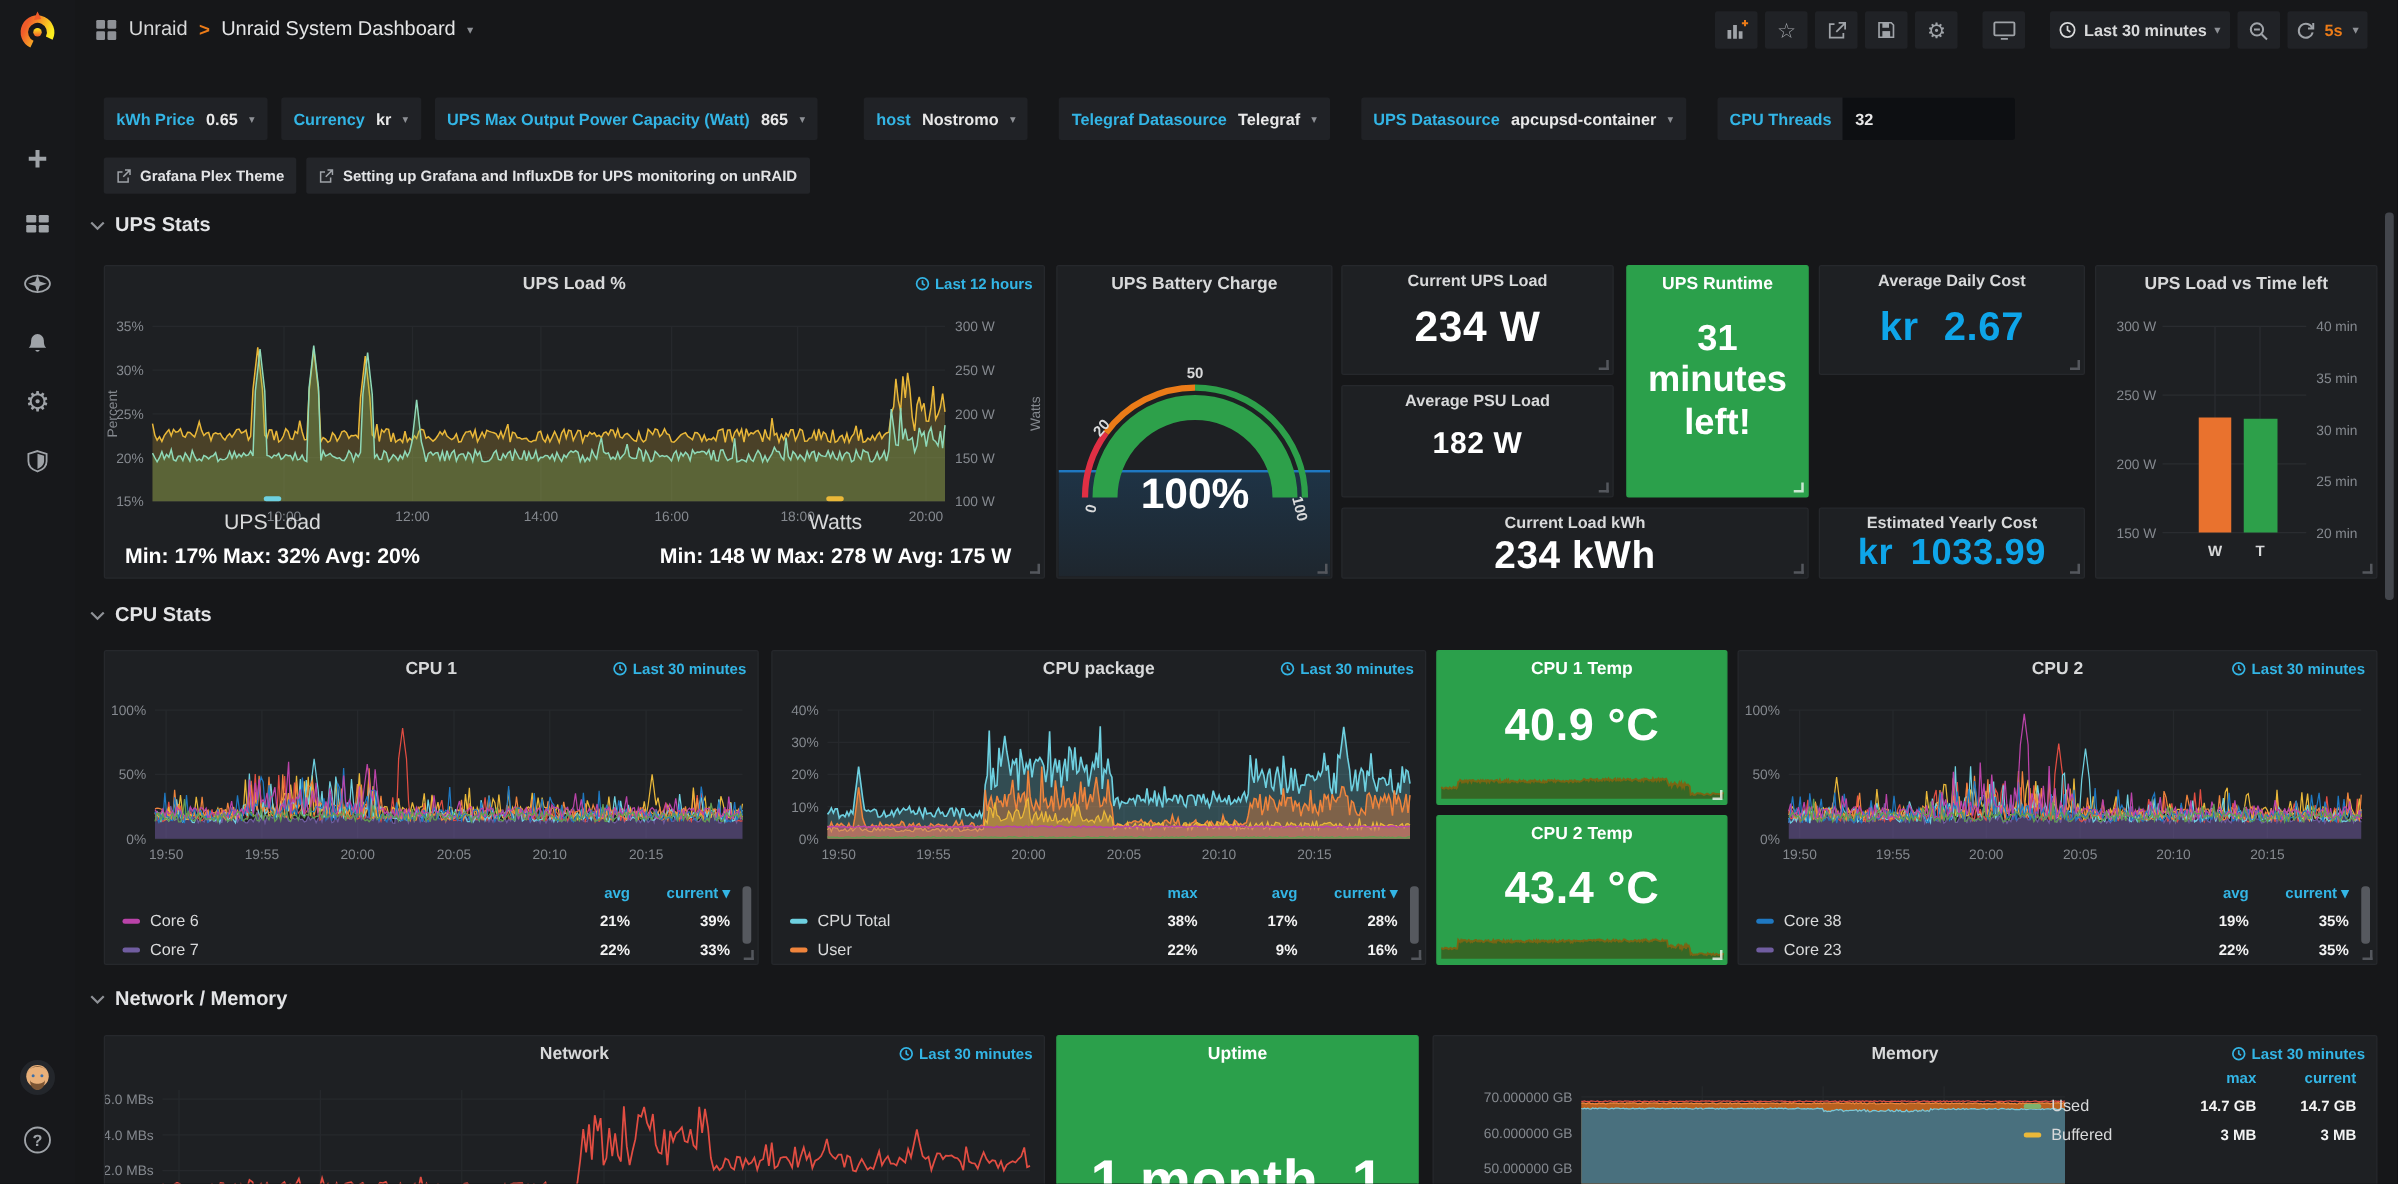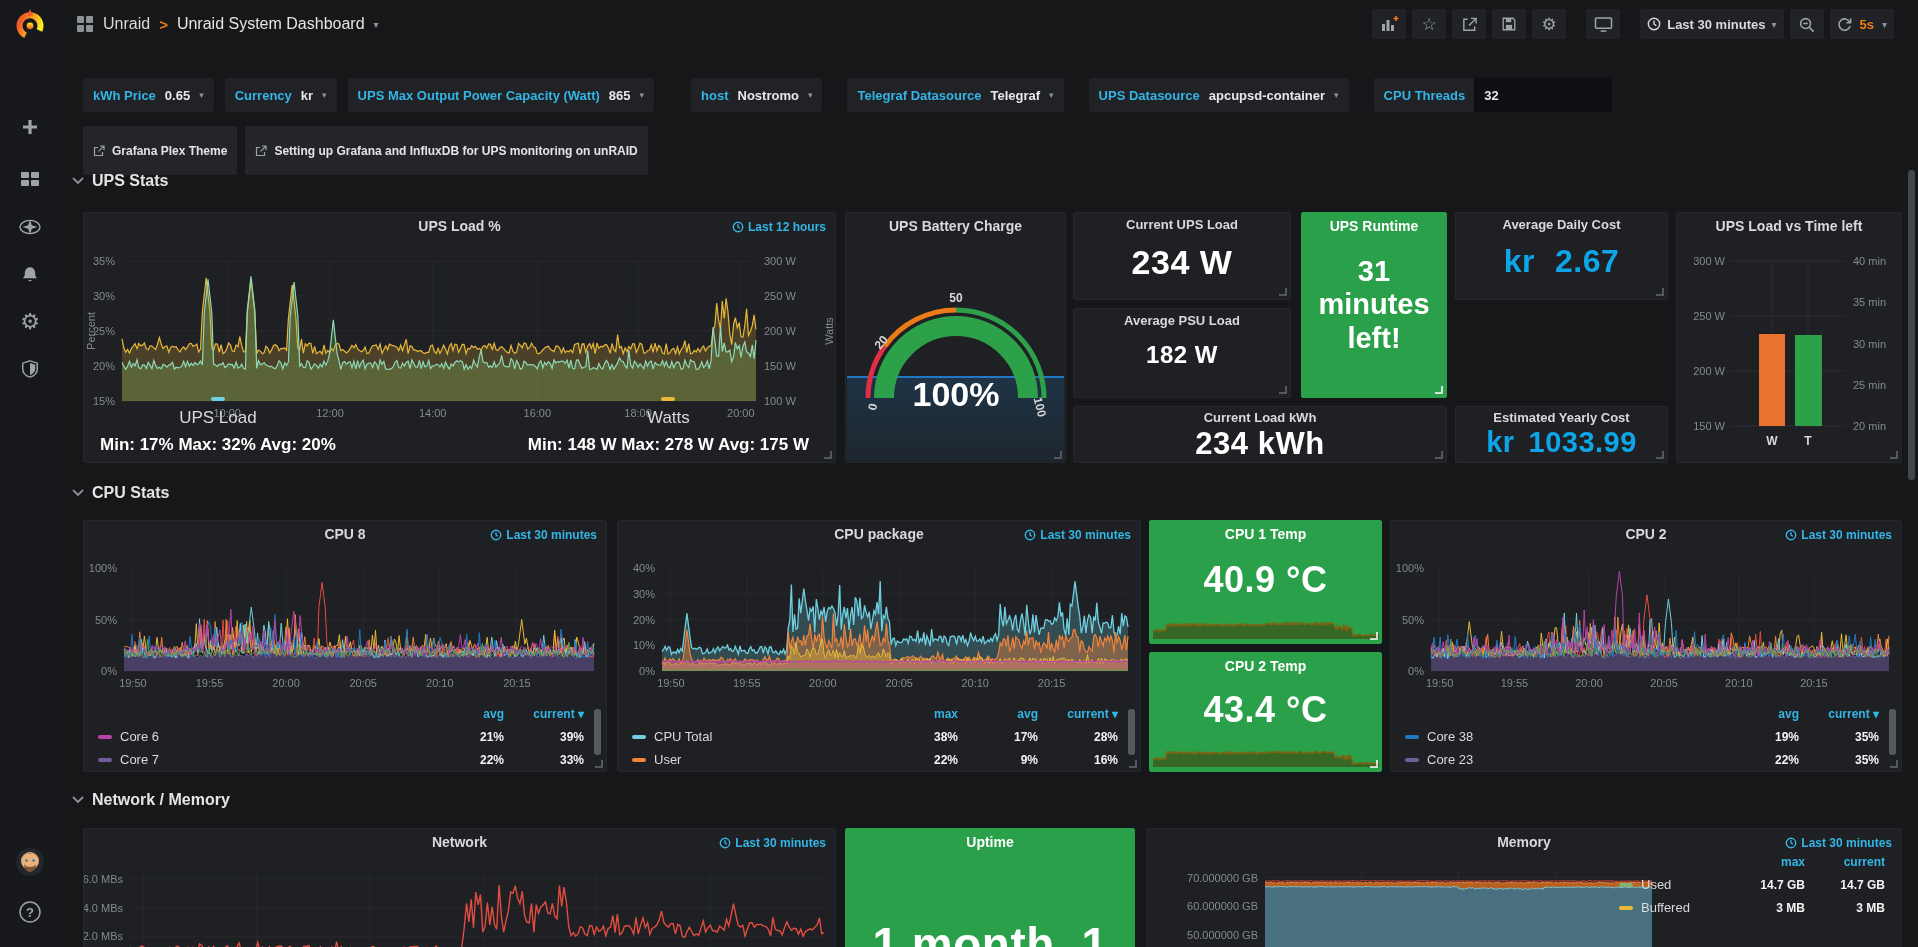--- a/index.html
+++ b/index.html
@@ -25,21 +25,21 @@
   .timebox b{font-size:13px;color:#d8d9da;font-weight:700;white-space:nowrap;}
   .orange{color:#eb7b18!important;font-weight:700;font-size:13px;}
   
   .var-row{position:absolute;left:83px;top:78px;display:flex;align-items:center;gap:11px;}
   .var-box{display:flex;align-items:center;height:34px;background:#202226;border-radius:2px;padding:0 10px;gap:9px;cursor:pointer;}
   .var-label{color:#33b5e5;font-size:13px;font-weight:700;white-space:nowrap;}
   .var-value{color:#e8e8e8;font-size:13px;font-weight:700;white-space:nowrap;}
   .var-input{background:#0d0f12;align-self:stretch;display:flex;align-items:center;min-width:118px;padding:0 10px;margin-right:-10px;border-radius:0 2px 2px 0;}
   .var-box .caret{font-size:9px;}
   .links-row{position:absolute;left:83px;top:126px;display:flex;gap:8px;}
-  .dash-link{display:flex;align-items:center;gap:7px;height:25px;background:#232529;border-radius:2px;padding:12px 10px;
+  .dash-link{display:flex;align-items:center;gap:7px;height:25px;background:#232529;border-radius:2px;padding:2px 10px;
              font-size:12px;font-weight:700;color:#e3e4e6;cursor:pointer;}
   
   .section{position:absolute;left:72px;display:flex;align-items:center;gap:8px;font-size:16px;font-weight:700;color:#e3e4e6;cursor:pointer;}
   .section svg{color:#8e9196;}
   
   .panel{position:absolute;background:#1e2023;border:1px solid #26282c;box-sizing:border-box;border-radius:2px;}
   .panel::after{content:"";position:absolute;right:3px;bottom:3px;width:6px;height:6px;
                 border-right:2px solid #54575d;border-bottom:2px solid #54575d;}
   .panel.green{background:#2ba04b;border-color:#2ba04b;}
   .panel.green::after{border-color:rgba(255,255,255,.75);}
@@ -415,21 +415,21 @@
       <text x="176" y="66" fill="#85898f" font-size="11">35 min</text>
       <text x="176" y="108" fill="#85898f" font-size="11">30 min</text>
       <text x="176" y="149" fill="#85898f" font-size="11">25 min</text>
       <text x="176" y="190" fill="#85898f" font-size="11">20 min</text>
       <text x="95" y="205" text-anchor="middle" fill="#d8d9da" font-size="12" font-weight="bold">W</text>
       <text x="131" y="205" text-anchor="middle" fill="#d8d9da" font-size="12" font-weight="bold">T</text>
     </svg>
   </div>
 
   <div class="panel" id="panel-cpu1" style="left:83px;top:520px;width:524px;height:252px">
-    <div class="ptitle">CPU 8</div>
+    <div class="ptitle">CPU 1</div>
     <span class="time-ov">
       <svg width="12" height="12" viewBox="0 0 14 14">
           <circle cx="7" cy="7" r="5.5" fill="none" stroke="currentColor" stroke-width="1.6"></circle>
           <path d="M7 3.8V7l2.2 1.5" fill="none" stroke="currentColor" stroke-width="1.6"></path>
         </svg>
       <span>Last 30 minutes</span>
       </span>
     <div class="plot"><svg width="522" height="250">
           <line x1="48.9" y1="47" x2="48.9" y2="150" stroke="#26282c"></line>
           <line x1="125.5" y1="47" x2="125.5" y2="150" stroke="#26282c"></line>

